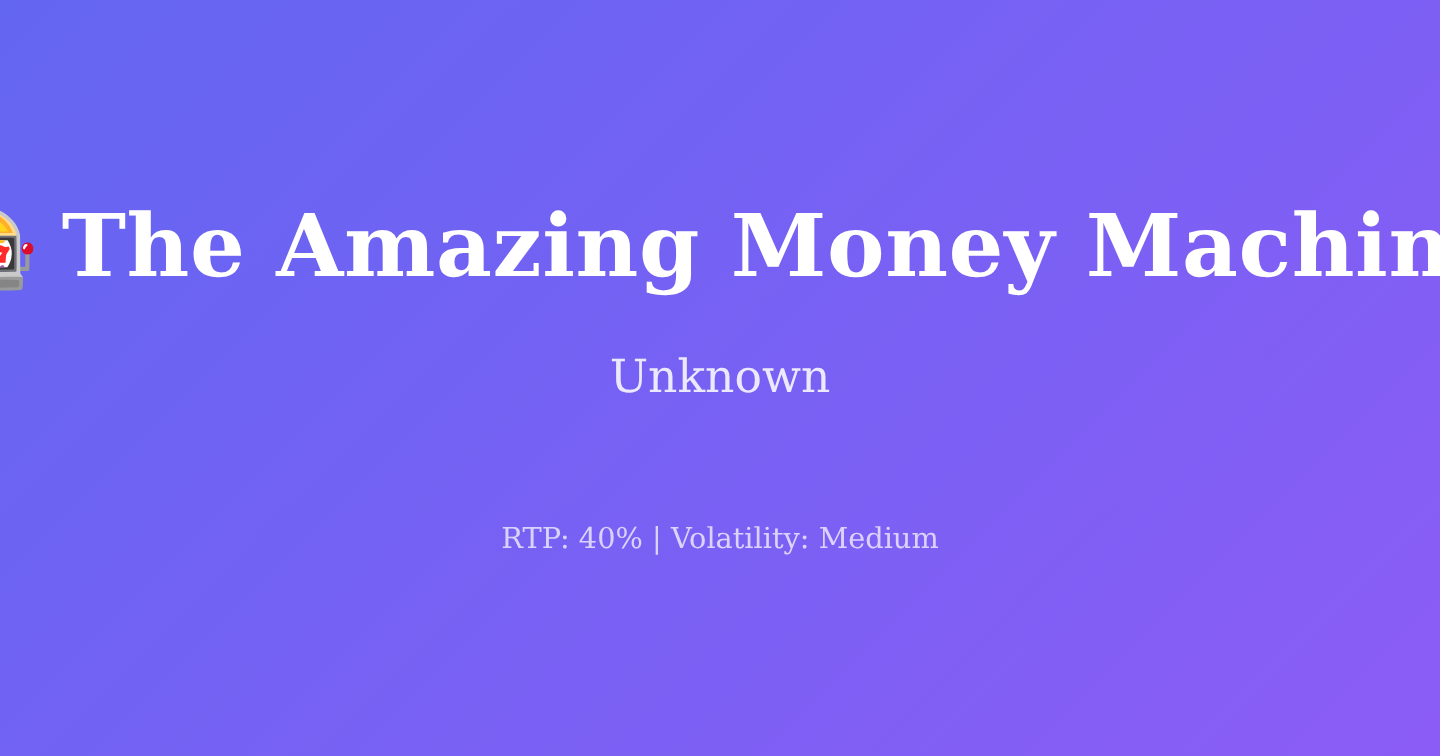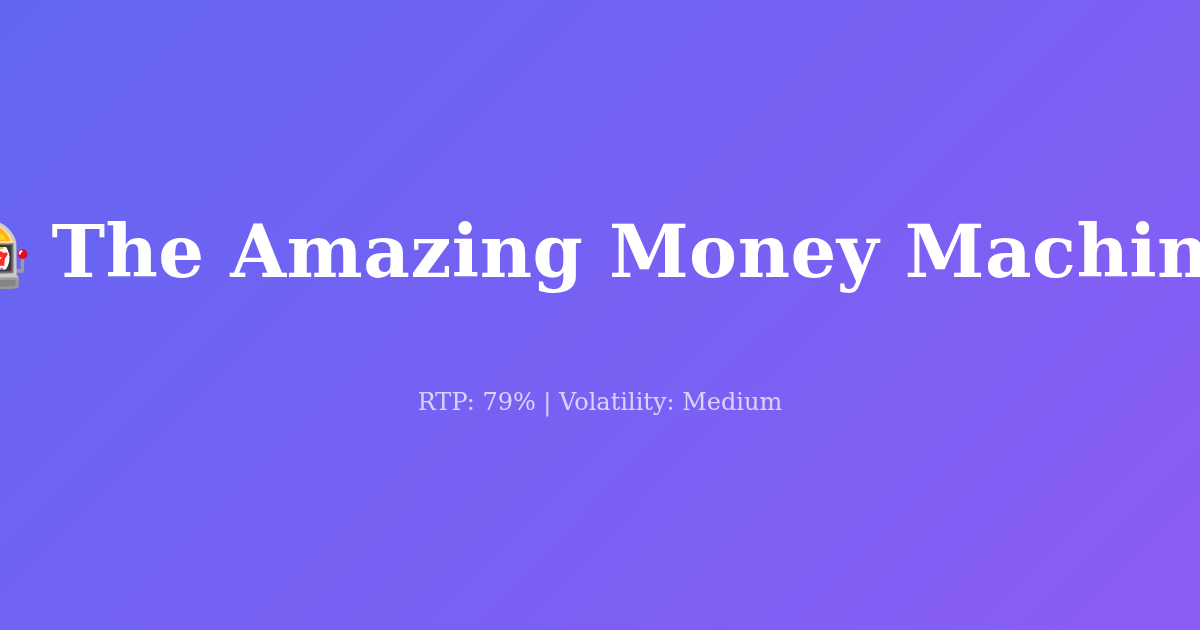--- a/index.html
+++ b/index.html
@@ -86,18 +86,19 @@
 </head>
 <body>
 
 <div class="og-card">
 
   <div class="title-row">
     <span class="title-emoji">🎰</span>
     <span class="title-text">The Amazing Money Machine</span>
   </div>
 
+  <div class="subtitle">Unknown</div>
 
   <div class="meta-spacer"></div>
 
-  <div class="meta-line">RTP: 79% | Volatility: Medium</div>
+  <div class="meta-line">RTP: 40% | Volatility: Medium</div>
 
 </div>
 
 </body></html>

